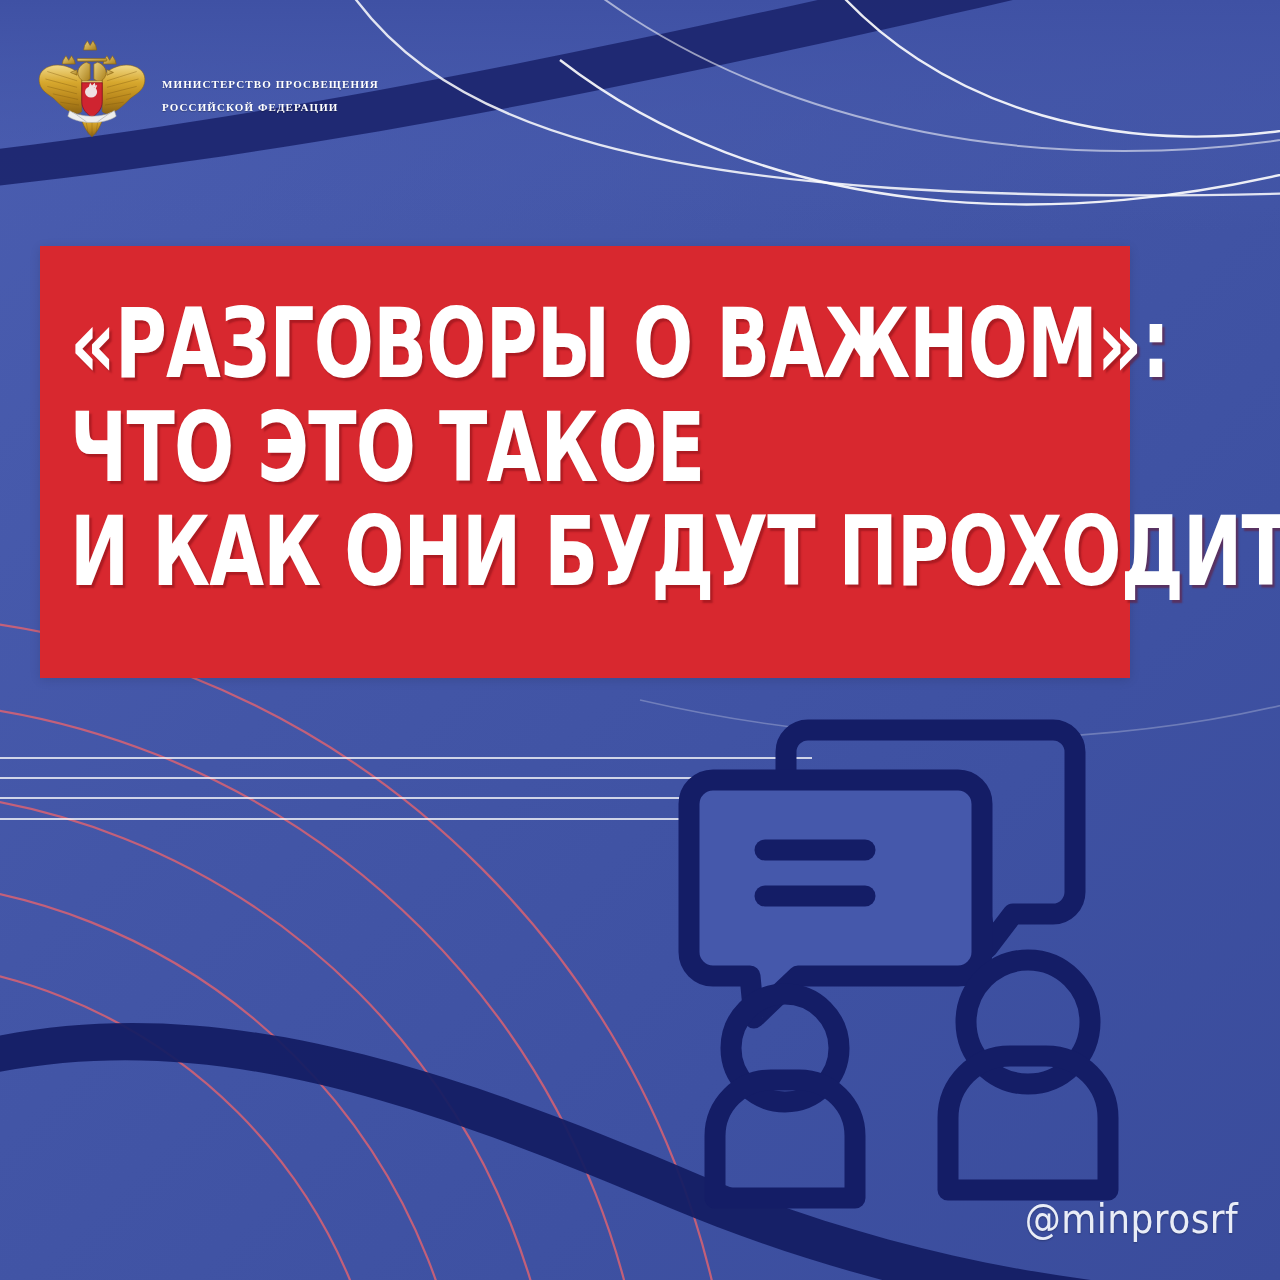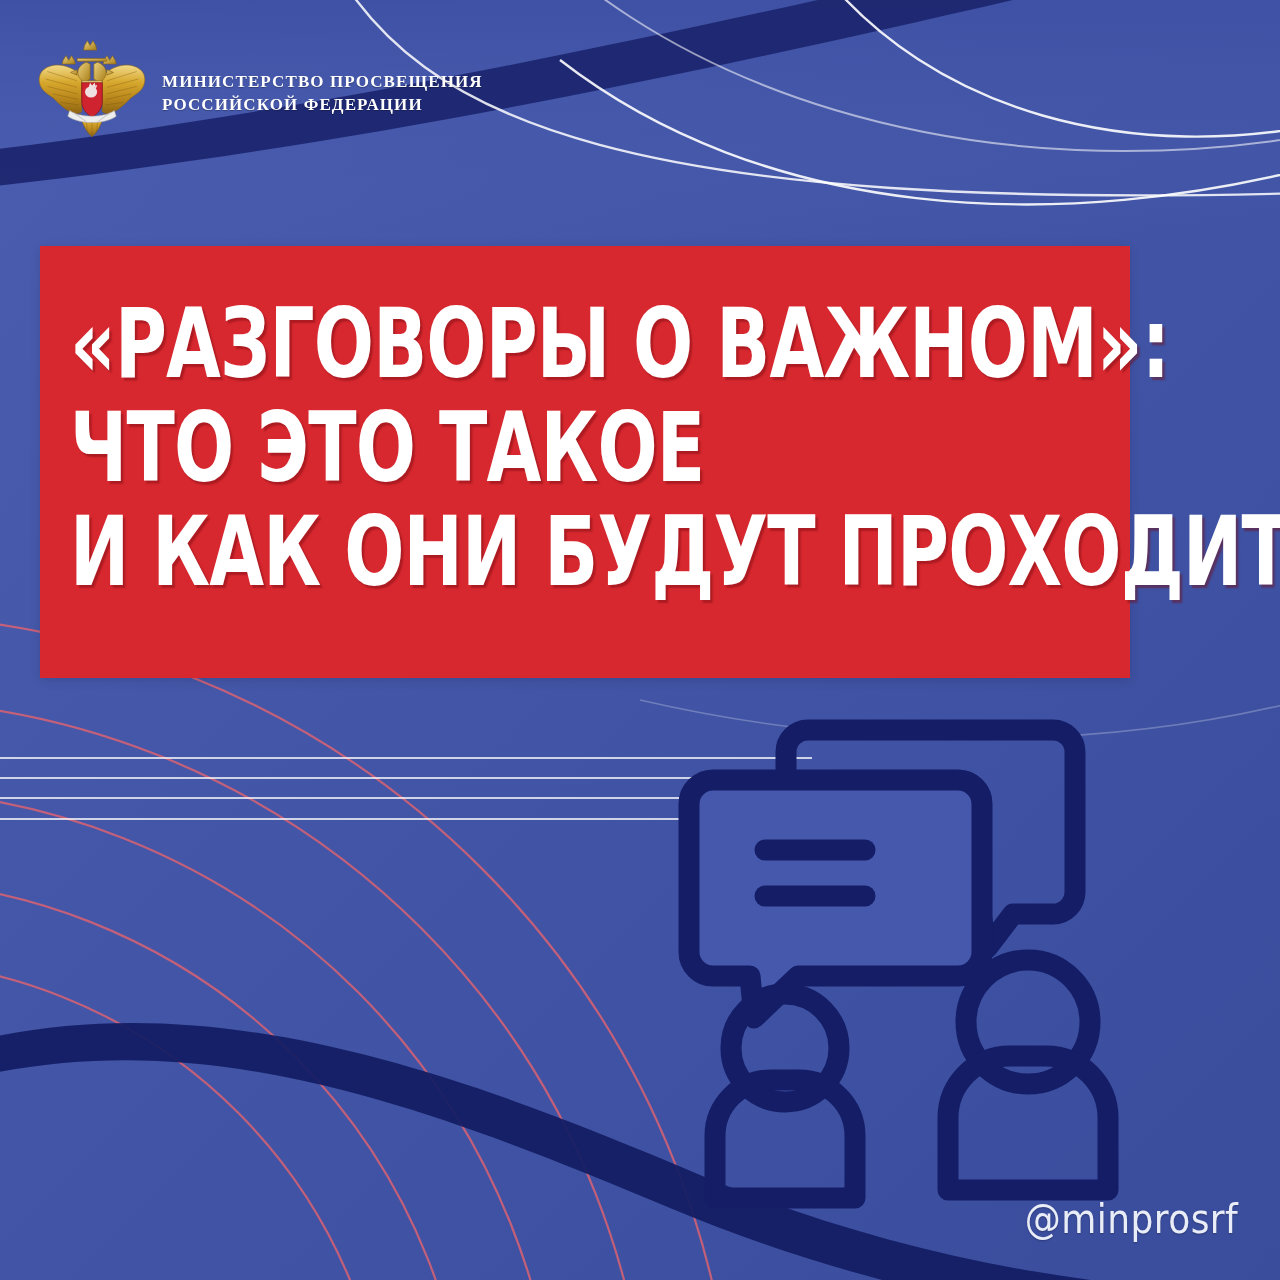--- a/index.html
+++ b/index.html
@@ -45,26 +45,27 @@
   }
   #ministry-text {
     display: flex;
     flex-direction: column;
     gap: 5px;
     padding-top: 2px;
   }
   #ministry-text .line {
     font-family: "Liberation Serif", serif;
     font-weight: bold;
-    font-size: 17px;
+    font-size: 11px;
     letter-spacing: 1.1px;
     color: #ffffff;
     white-space: nowrap;
     line-height: 1.05;
     text-shadow: 0 1px 1px rgba(0,0,0,.3);
+    margin-top: 6px;
   }
 
   
   #red-banner {
     position: absolute;
     left: 40px;
     top: 246px;
     width: 1090px;
     height: 432px;
     background: #d8282f;

